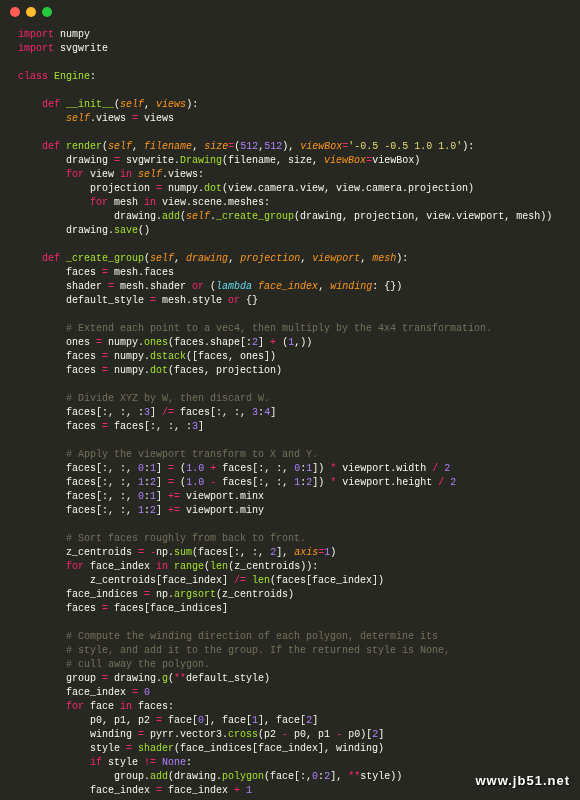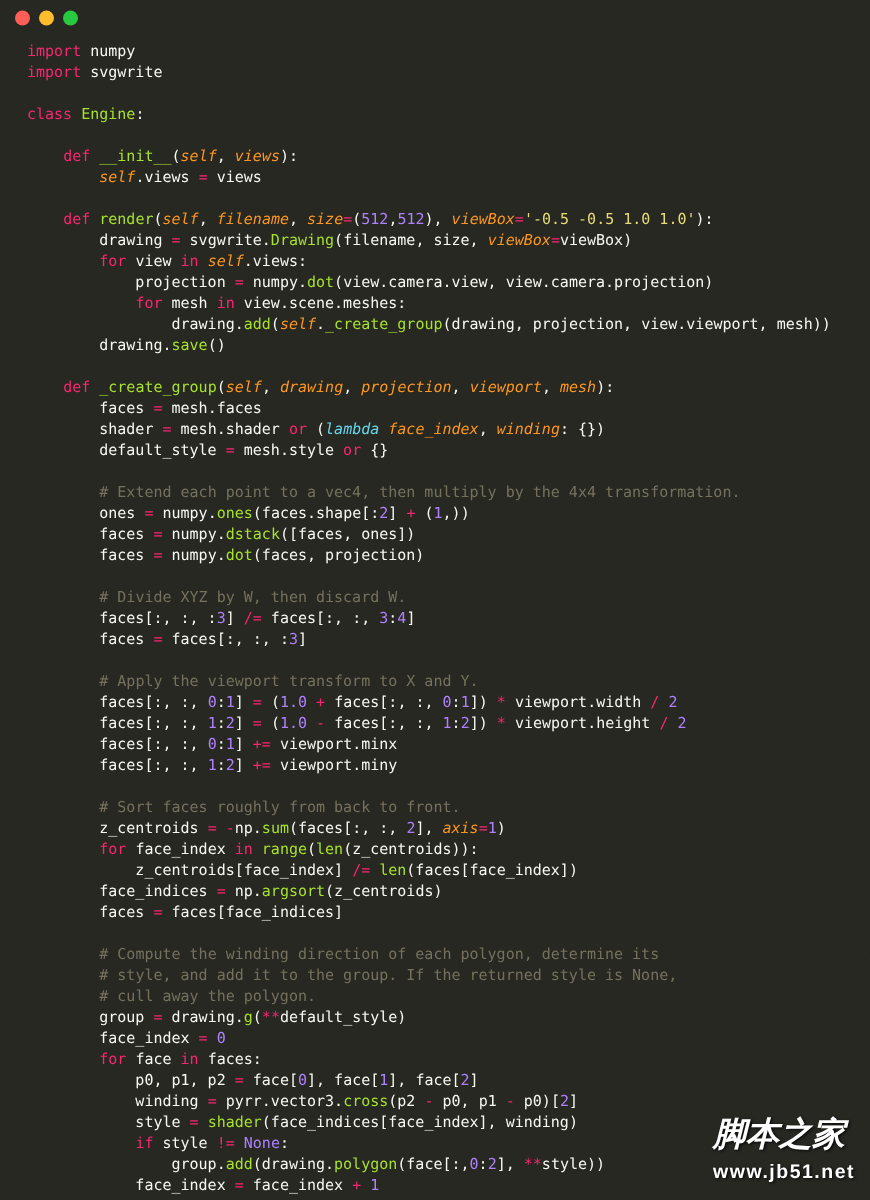--- a/index.html
+++ b/index.html
@@ -12,20 +12,21 @@
     width: 580px;
     height: 800px;
     overflow: hidden;
     position: relative;
   }
   .window {
     background: #272822;
     border-radius: 6px;
     height: 640px;
     box-sizing: border-box;
+    font-family: Liberation Mono, monospace;
   }
   .titlebar {
     height: 24px;
     display: flex;
     align-items: center;
     padding-left: 10px;
     gap: 6px;
   }
   .dot {
     width: 10px;
@@ -134,15 +135,14 @@
 <span class="nm">            style </span><span class="op">=</span><span class="nm"> </span><span class="fn">shader</span><span class="nm">(face_indices[face_index], winding)</span>
 <span class="nm">            </span><span class="kw">if</span><span class="nm"> style </span><span class="op">!=</span><span class="nm"> </span><span class="num">None</span><span class="nm">:</span>
 <span class="nm">                group.</span><span class="fn">add</span><span class="nm">(drawing.</span><span class="fn">polygon</span><span class="nm">(face[:,</span><span class="num">0</span><span class="nm">:</span><span class="num">2</span><span class="nm">], </span><span class="op">**</span><span class="nm">style))</span>
 <span class="nm">            face_index </span><span class="op">=</span><span class="nm"> face_index </span><span class="op">+</span><span class="nm"> </span><span class="num">1</span>
 
 
 </div>
 </div>
 
 <div class="watermark">
-  <span>脚本之家</span>
   <span class="url">www.jb51.net</span>
 </div>
 
 </body></html>

